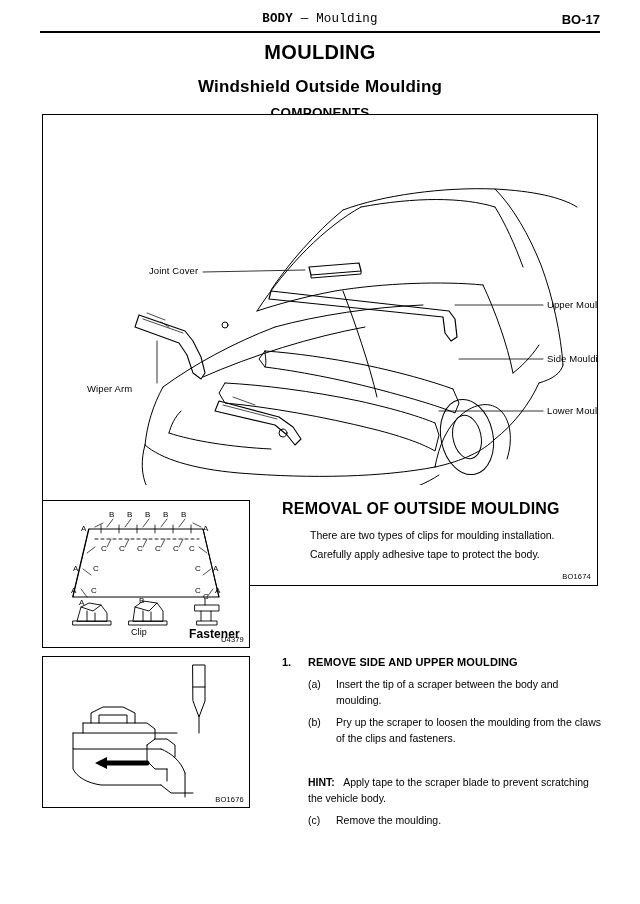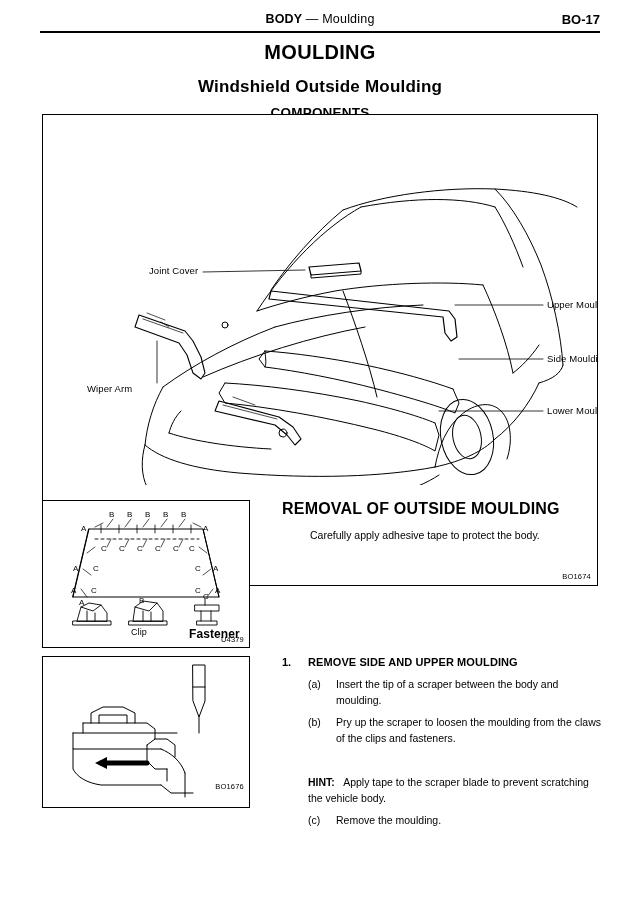--- a/index.html
+++ b/index.html
@@ -33,20 +33,21 @@
   }
   .header-center {
     position: absolute;
     left: 0;
     top: 0;
     width: 100%;
     text-align: center;
     font-size: 12.5px;
     font-weight: bold;
     letter-spacing: .2px;
+    font-family: Liberation Mono, monospace;
   }
   .header-center .sub {
     font-weight: normal;
   }
   .header-right {
     position: absolute;
     right: 0;
     top: 0;
     font-size: 13px;
     font-weight: bold;
@@ -433,25 +434,26 @@
         <path d="M118,128 L128,136 L150,136"></path>
 
         <path d="M104,88 L104,104 L112,112 L124,112"></path>
         <path d="M124,112 L124,124"></path>
         <path d="M112,82 L124,82 L132,88 L132,100"></path>
 
         <path d="M58,106 L104,106" stroke-width="5"></path>
         <path d="M52,106 L64,100 L64,112 Z" fill="#000" stroke="none"></path>
       </g>
     </svg>
-    <div class="fig-code" style="right:5px; bottom:16px;">BO1676</div>
+    <div class="fig-code" style="right:5px; bottom:3px;">BO1676</div>
   </div>
 
   <div class="sec-title">REMOVAL OF OUTSIDE MOULDING</div>
   <div class="sec-body">
+    <p>There are two types of clips for moulding installation.</p>
     <p>Carefully apply adhesive tape to protect the body.</p>
   </div>
 
   <div class="step1-num">1.</div>
   <div class="step1-title">REMOVE SIDE AND UPPER MOULDING</div>
   <div class="steps">
     <div class="step-row">
       <span class="mk">(a)</span>
       <span>Insert the tip of a scraper between the body and moulding.</span>
     </div>

